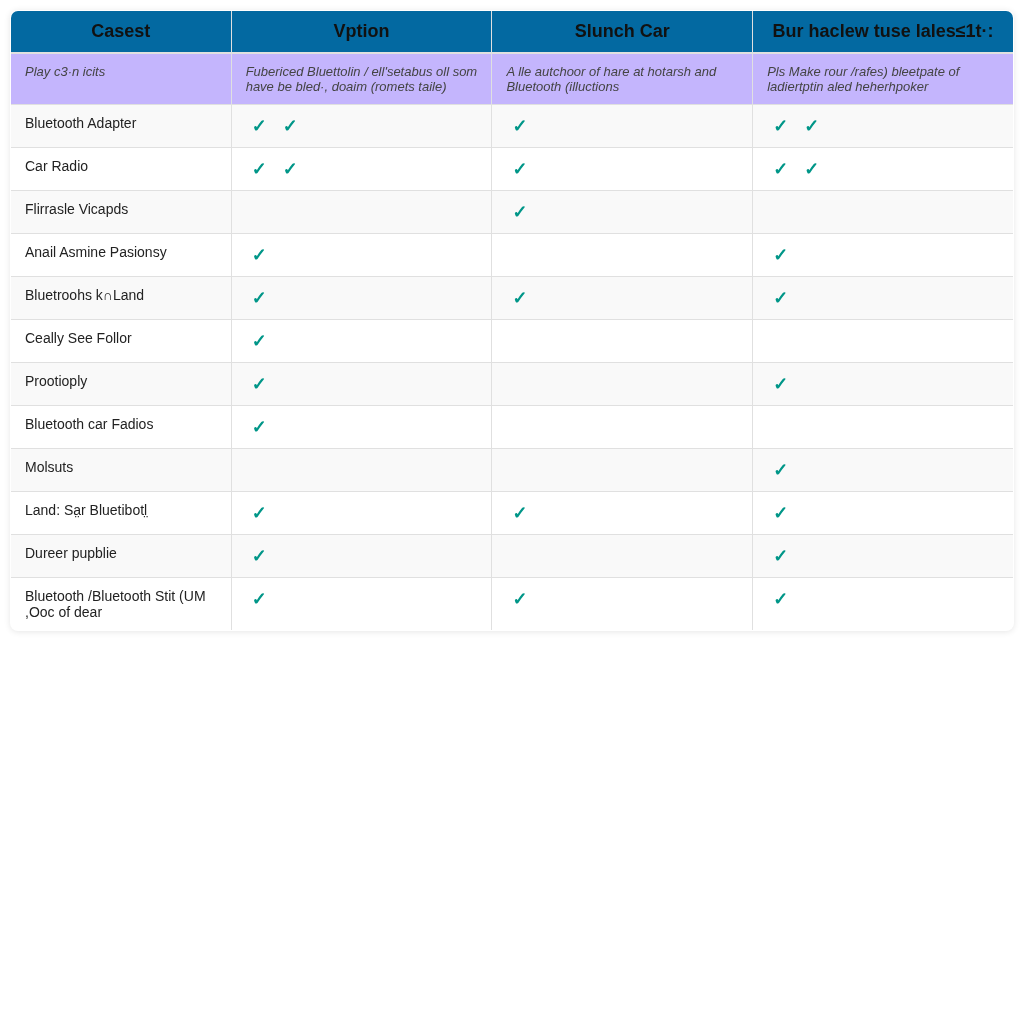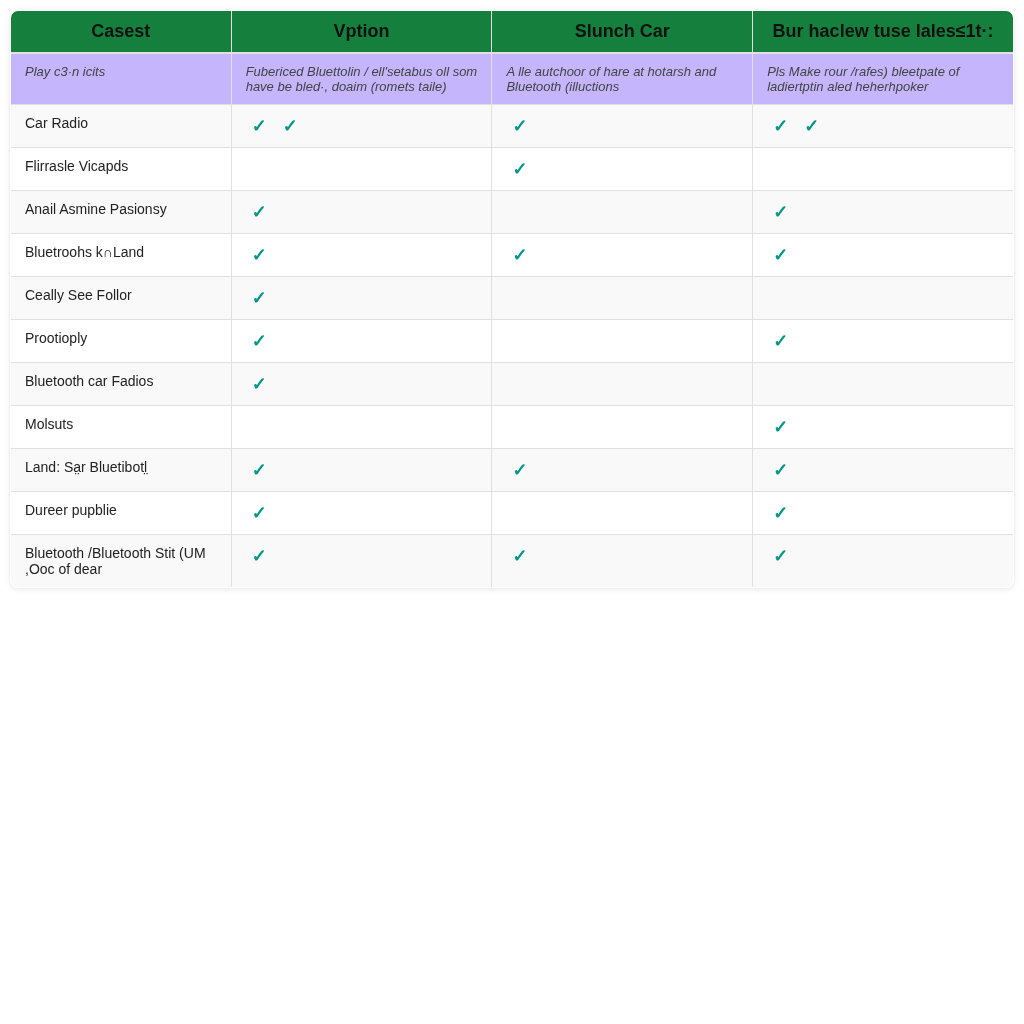--- a/index.html
+++ b/index.html
@@ -17,21 +17,21 @@
       border-radius: 8px;
       overflow: hidden;
       box-shadow: 0 1px 6px rgba(0,0,0,0.10);
     }
     .comparison-table th, .comparison-table td {
       border: 1px solid #e0e0e0;
       padding: 10px 14px;
       vertical-align: top;
     }
     .comparison-table thead tr {
-      background: #15803d;
+      background: #0369a1;
     }
     .comparison-table thead th {
       font-weight: 700;
       font-size: 18px;
       color: #111;
       border-bottom: 2px solid #e0e0e0;
     }
     .comparison-table .subheader-row td {
       background: #c4b5fd;
       font-size: 13px;
@@ -84,20 +84,40 @@
   </thead>
   <tbody id="table-body">
 
     <tr class="subheader-row">
       <td>Play c3·n icits</td>
       <td>Fubericed Bluettolin / ell'setabus oll som have be bled·, doaim (romets taile)</td>
       <td>A lle autchoor of hare at hotarsh and Bluetooth (illuctions</td>
       <td>Pls Make rour /rafes) bleetpate of ladiertptin aled heherhpoker</td>
     </tr>
 
+  <tr>
+        <td class="row-label">Bluetooth Adapter</td>
+        <td>
+          <div class="cell-checks">
+            <span class="checkmark">✓</span>
+            <span class="checkmark">✓</span>
+          </div>
+        </td>
+        <td>
+          <div class="cell-checks">
+            <span class="checkmark">✓</span>
+          </div>
+        </td>
+        <td>
+          <div class="cell-checks">
+            <span class="checkmark">✓</span>
+            <span class="checkmark">✓</span>
+          </div>
+        </td>
+      </tr>
       <tr>
         <td class="row-label">Car Radio</td>
         <td>
           <div class="cell-checks">
             <span class="checkmark">✓</span>
             <span class="checkmark">✓</span>
           </div>
         </td>
         <td>
           <div class="cell-checks">

